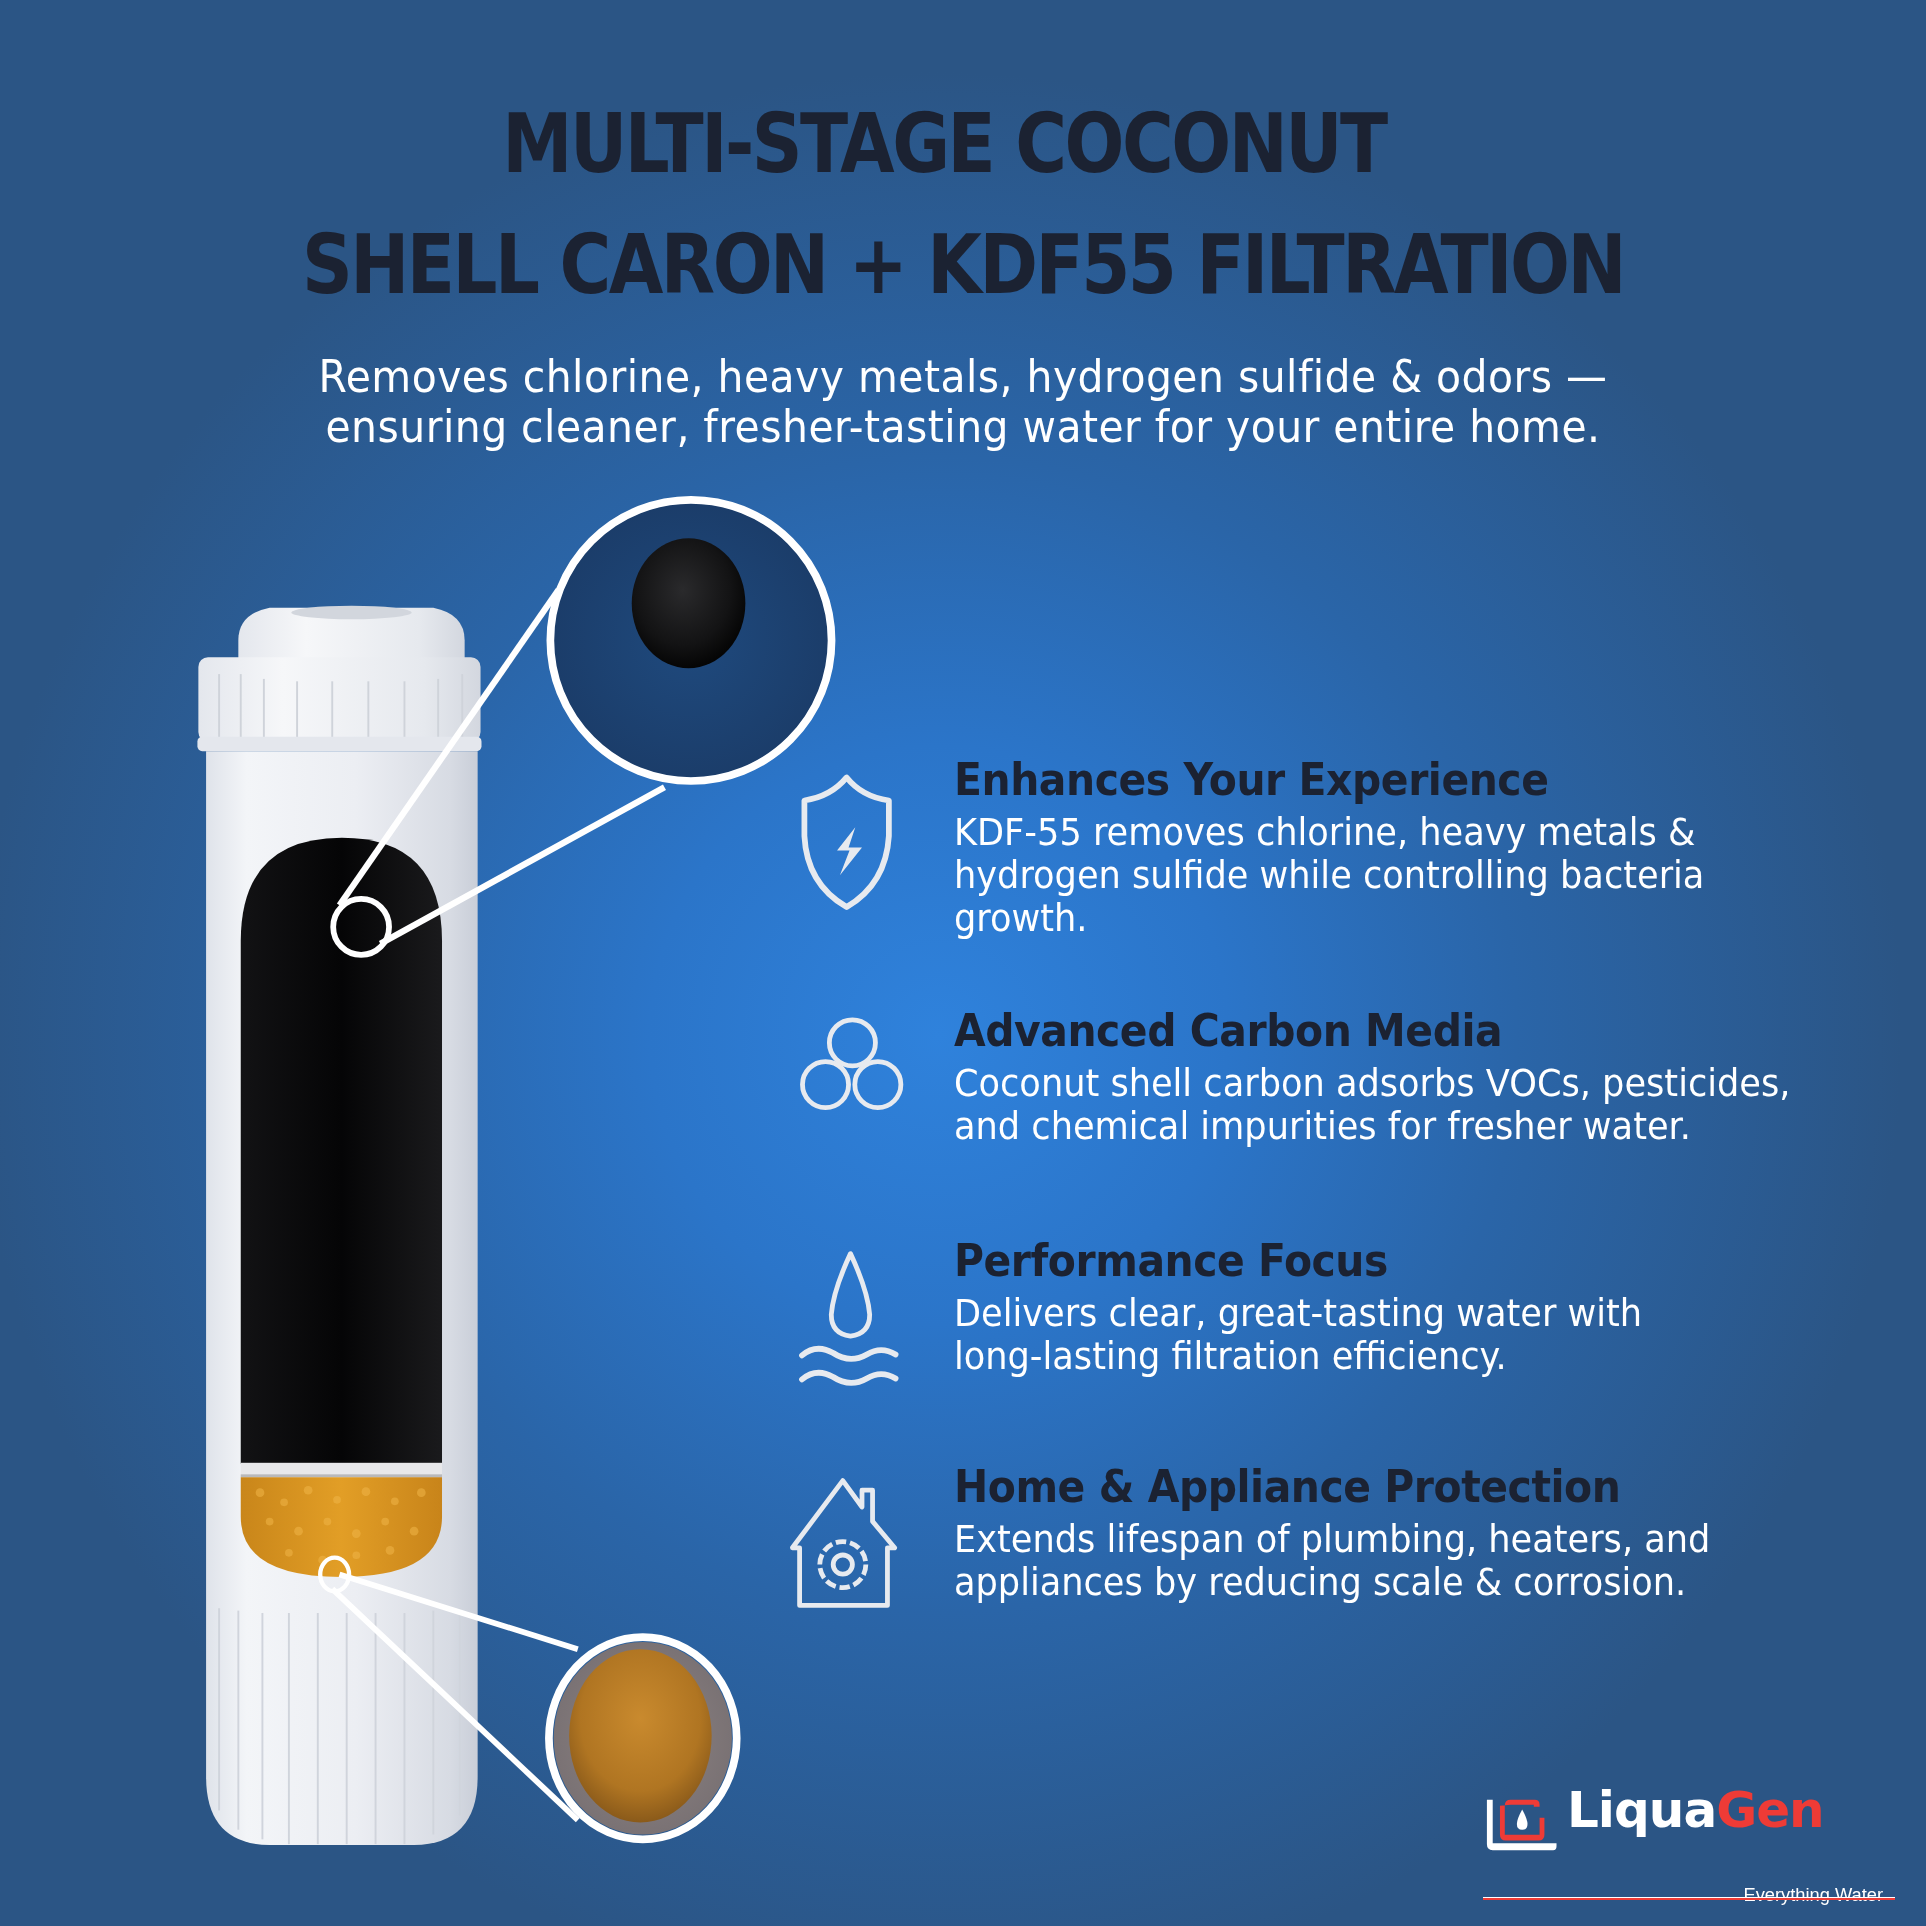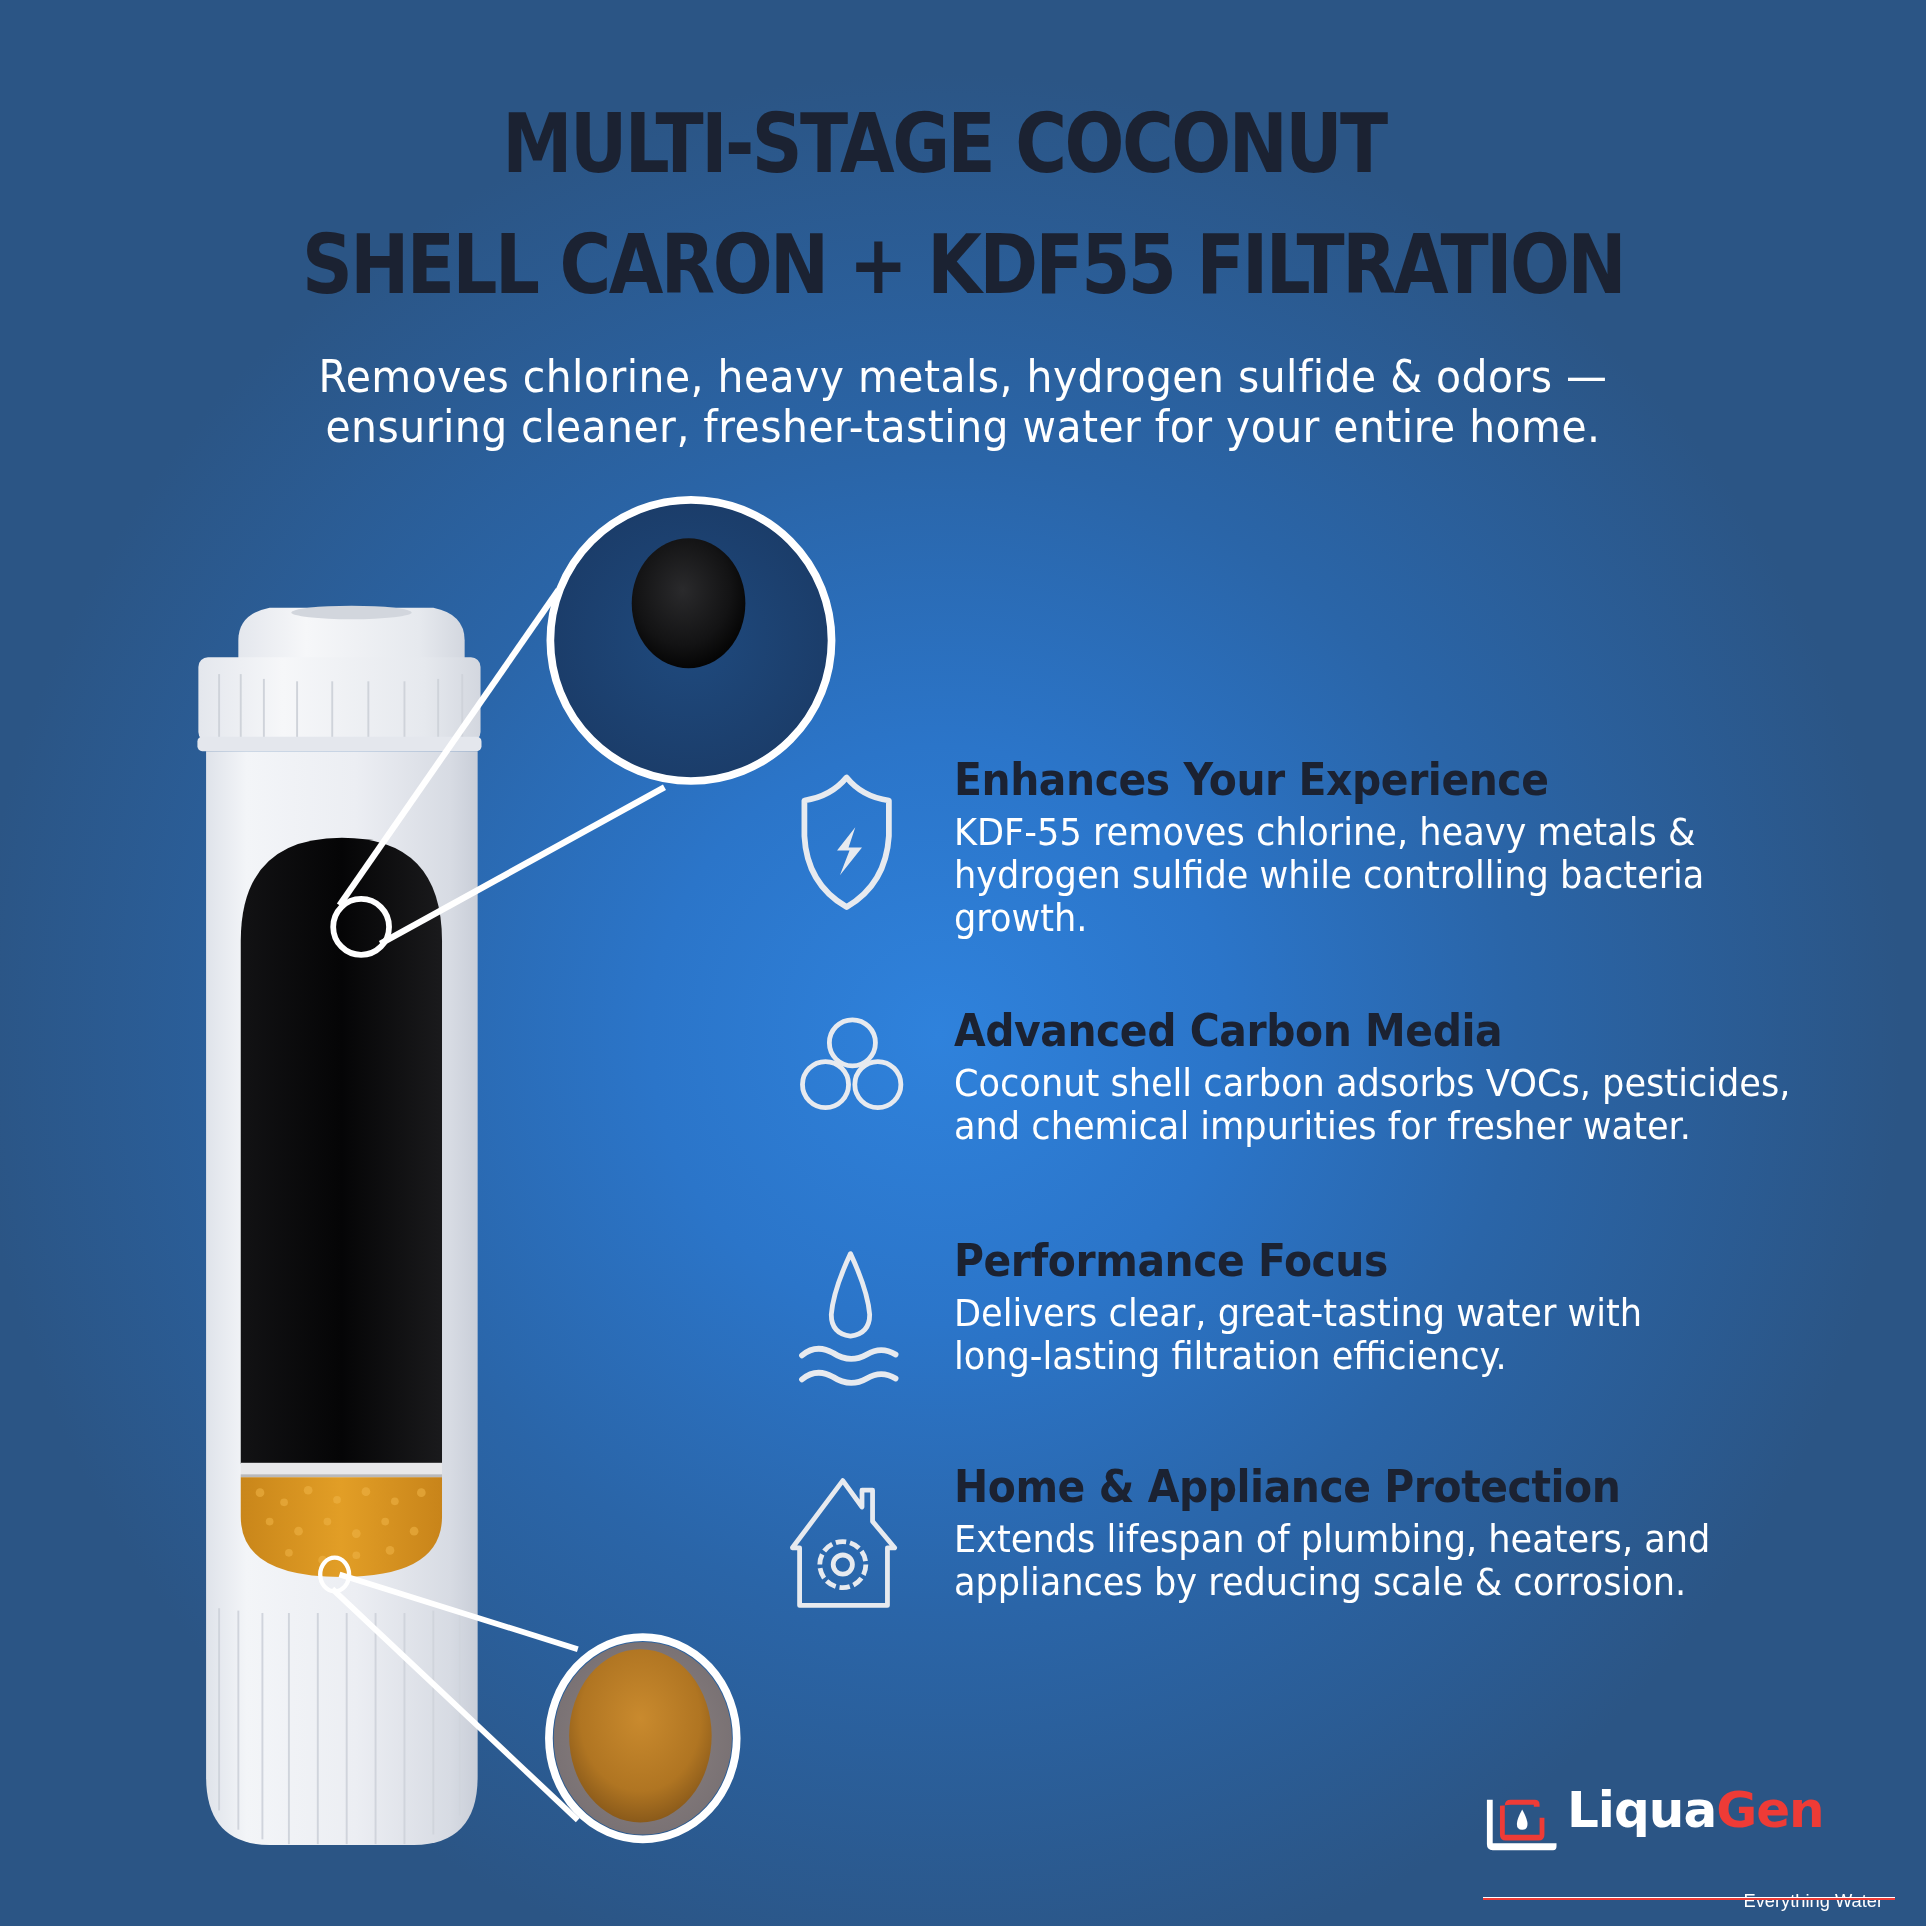--- a/index.html
+++ b/index.html
@@ -39,21 +39,21 @@
     font-family: "DejaVu Sans", sans-serif; font-size: 37px; line-height: 43px;
     transform-origin: left top; transform: scaleX(0.95);
   }
   .feature .desc div { white-space: nowrap; }
 
   .logo { position: absolute; left: 1478px; top: 1762px; width: 424px; height: 111px; }
   .logo .mark { position: absolute; left: 4.8px; top: 34px; width: 75px; height: 58px; }
   .logo .word { position: absolute; left: 89px; top: 23px; font-family: "DejaVu Sans", sans-serif; font-size: 50px; font-weight: bold; letter-spacing: -1px; line-height: 1; }
   .logo .word .liqua { color: #ffffff; }
   .logo .word .gen { color: #ee3b36; }
-  .logo .tagline { position: absolute; right: 19px; top: 128px; color: #ffffff; font-family: "Liberation Sans", sans-serif; font-size: 18.3px; white-space: nowrap; }
+  .logo .tagline { position: absolute; right: 19px; top: 122px; color: #ffffff; font-family: "Liberation Sans", sans-serif; font-size: 18.3px; white-space: nowrap; }
   .logo .rule { position: absolute; left: 4.8px; top: 135px; width: 412px; height: 2.4px; background: #ee3b36; border-top: 1.4px solid #ffffff; }
 </style>
 </head>
 <body>
 
 <div class="canvas">
 
   <div class="title l1">MULTI-STAGE COCONUT</div>
   <div class="title l2">SHELL CARON + KDF55 FILTRATION</div>
 

